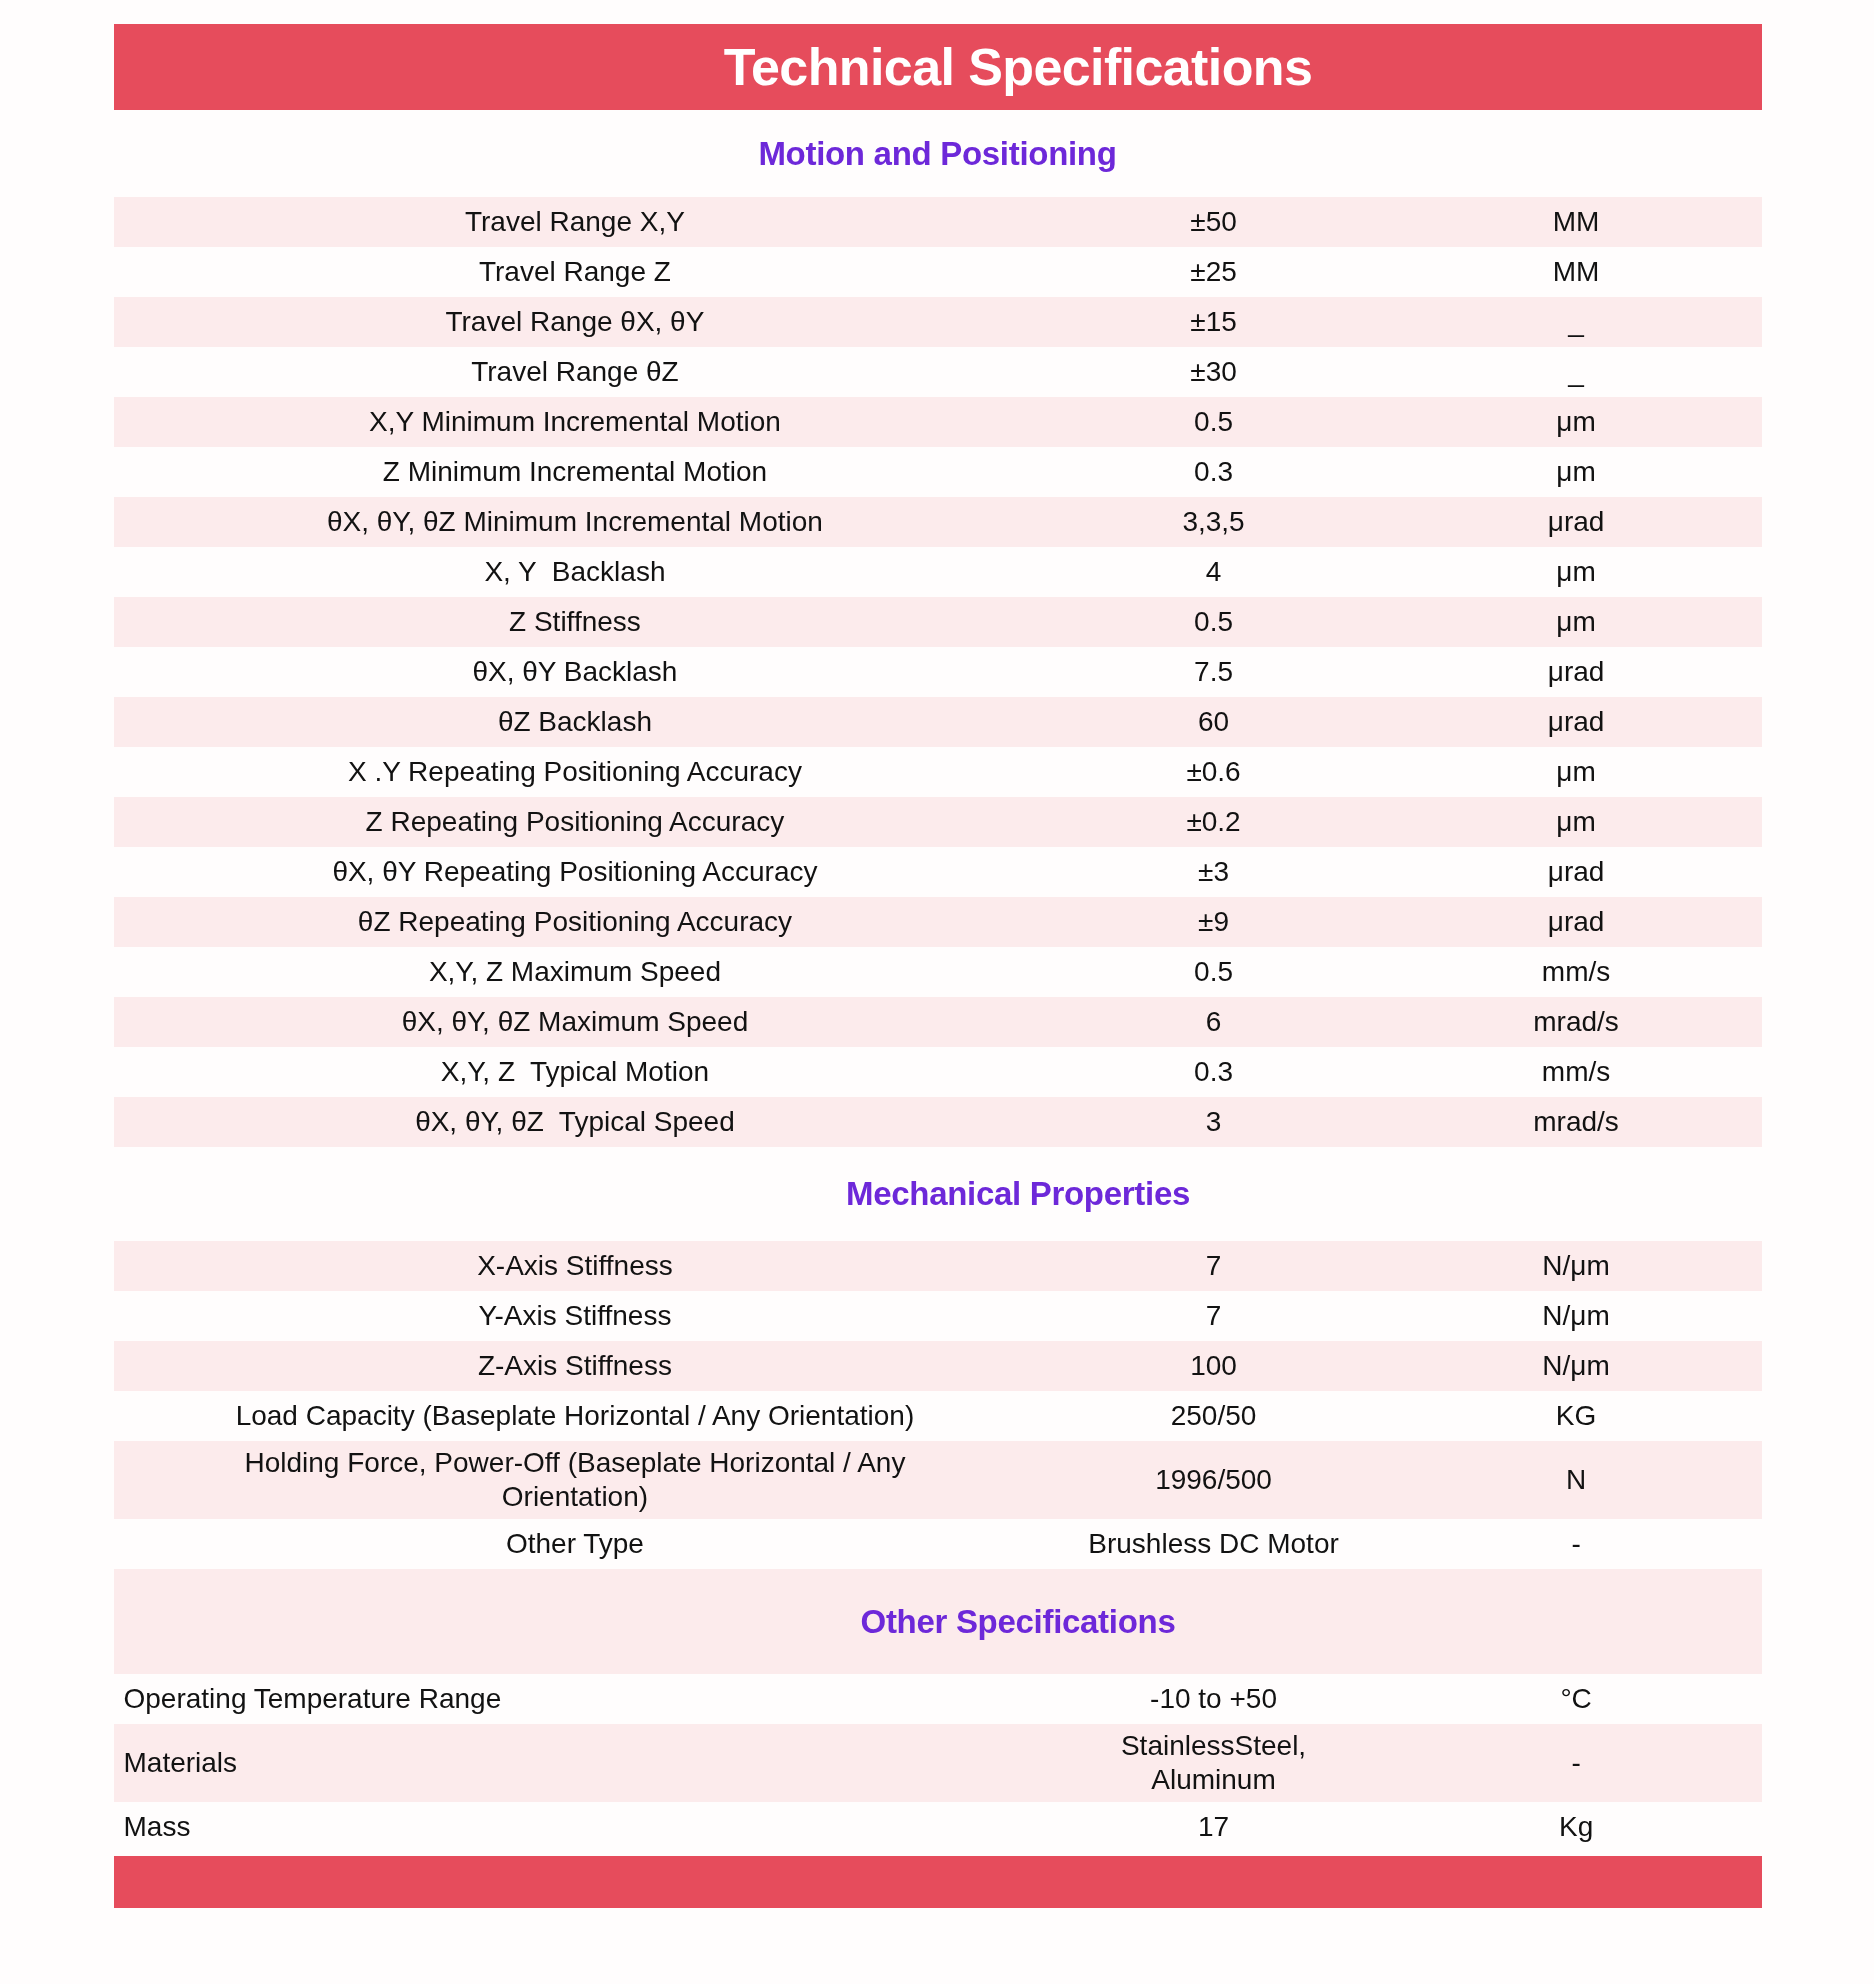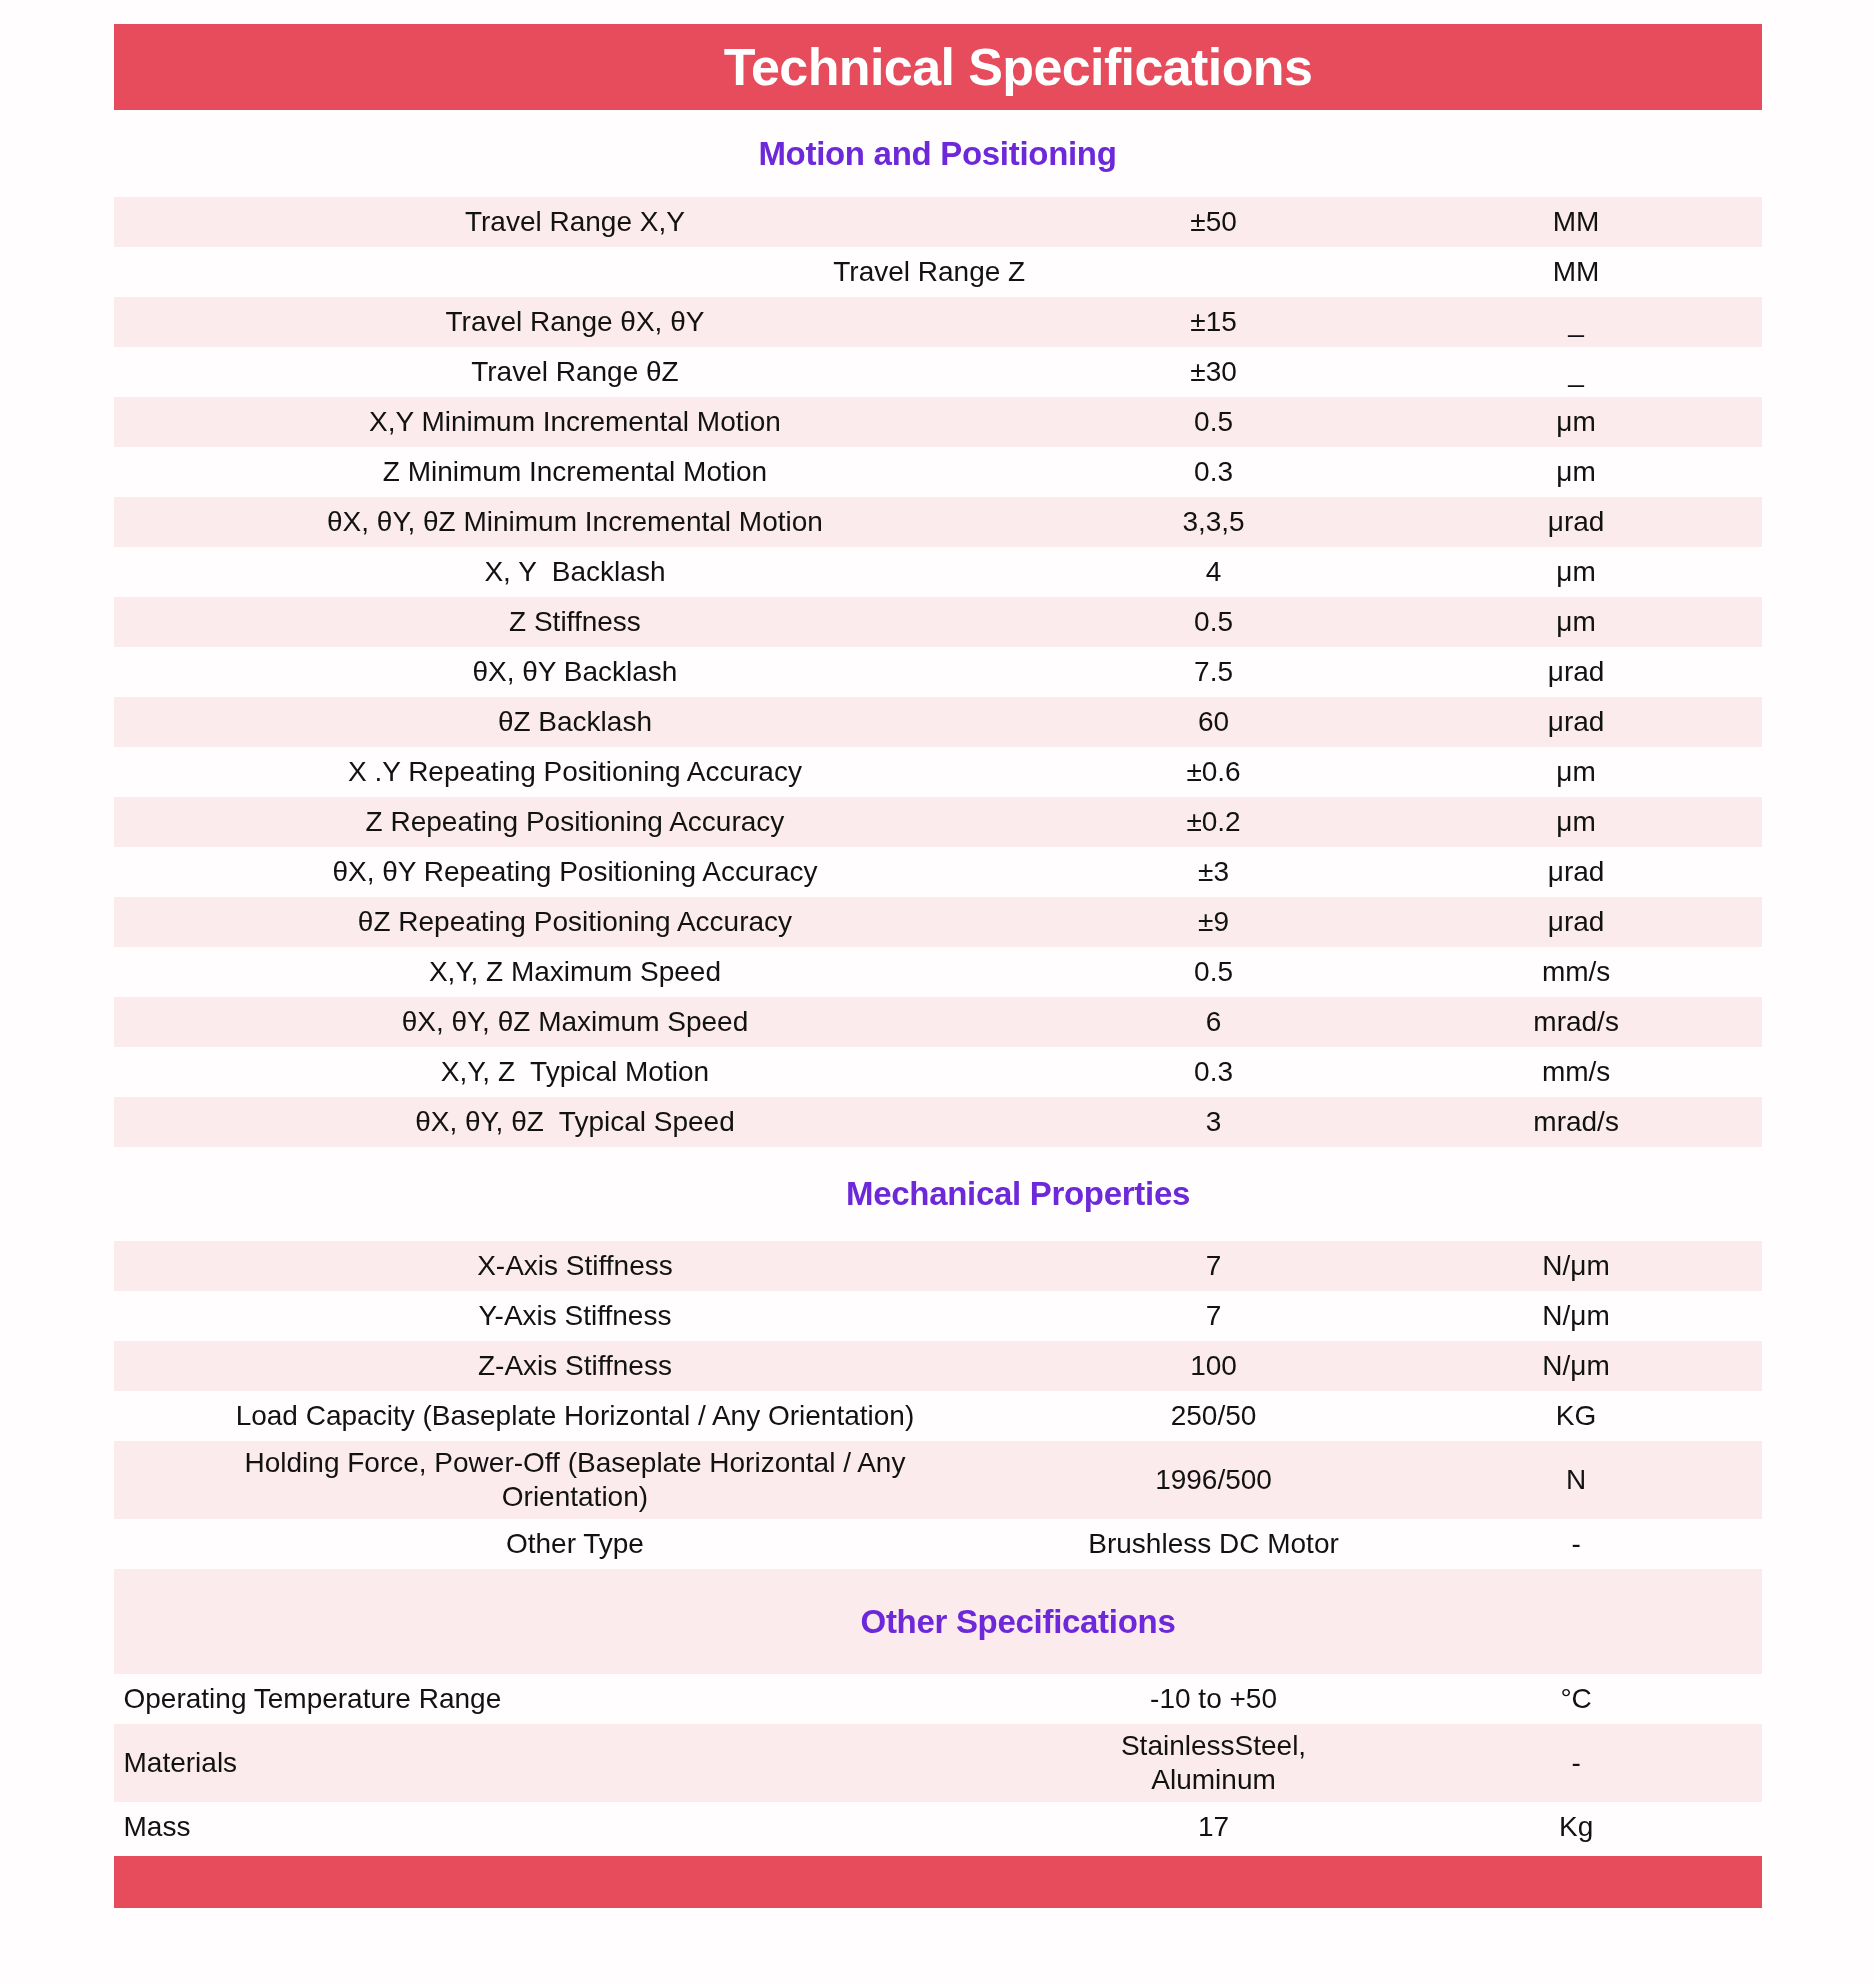--- a/index.html
+++ b/index.html
@@ -37,21 +37,20 @@
     font-weight:bold;font-size:33px;color:#6d28d9;
     letter-spacing:-0.3px;
   }
   .heading.shifted{padding-left:161px;}
   .sec-1 .heading{height:94px;}
   .heading.band{background:var(--row_pink);height:105px;}
   .row{
     display:flex;
     min-height:50px;
     align-items:center;
-    justify-content:flex-end;
   }
   .stripe-odd .row:nth-child(odd){background:var(--row_pink);}
   .stripe-even .row:nth-child(even){background:var(--row_pink);}
   .cell{
     font-size:28px;
     line-height:34px;
     white-space:pre-wrap;
     padding:5px 3.8px;
   }
   .c-label{width:56%;text-align:center;}
@@ -75,20 +74,21 @@
       <div class="section sec-0 stripe-odd">
         <div class="heading">Motion and Positioning</div>
         <div class="rows">
           <div class="row">
             <div class="cell c-label align-center">Travel Range X,Y</div>
             <div class="cell c-value">±50</div>
             <div class="cell c-unit">MM</div>
           </div>
           <div class="row">
             <div class="cell c-label align-center">Travel Range Z</div>
+            <div class="cell c-value">±25</div>
             <div class="cell c-unit">MM</div>
           </div>
           <div class="row">
             <div class="cell c-label align-center">Travel Range θX, θY</div>
             <div class="cell c-value">±15</div>
             <div class="cell c-unit">_</div>
           </div>
           <div class="row">
             <div class="cell c-label align-center">Travel Range θZ</div>
             <div class="cell c-value">±30</div>

